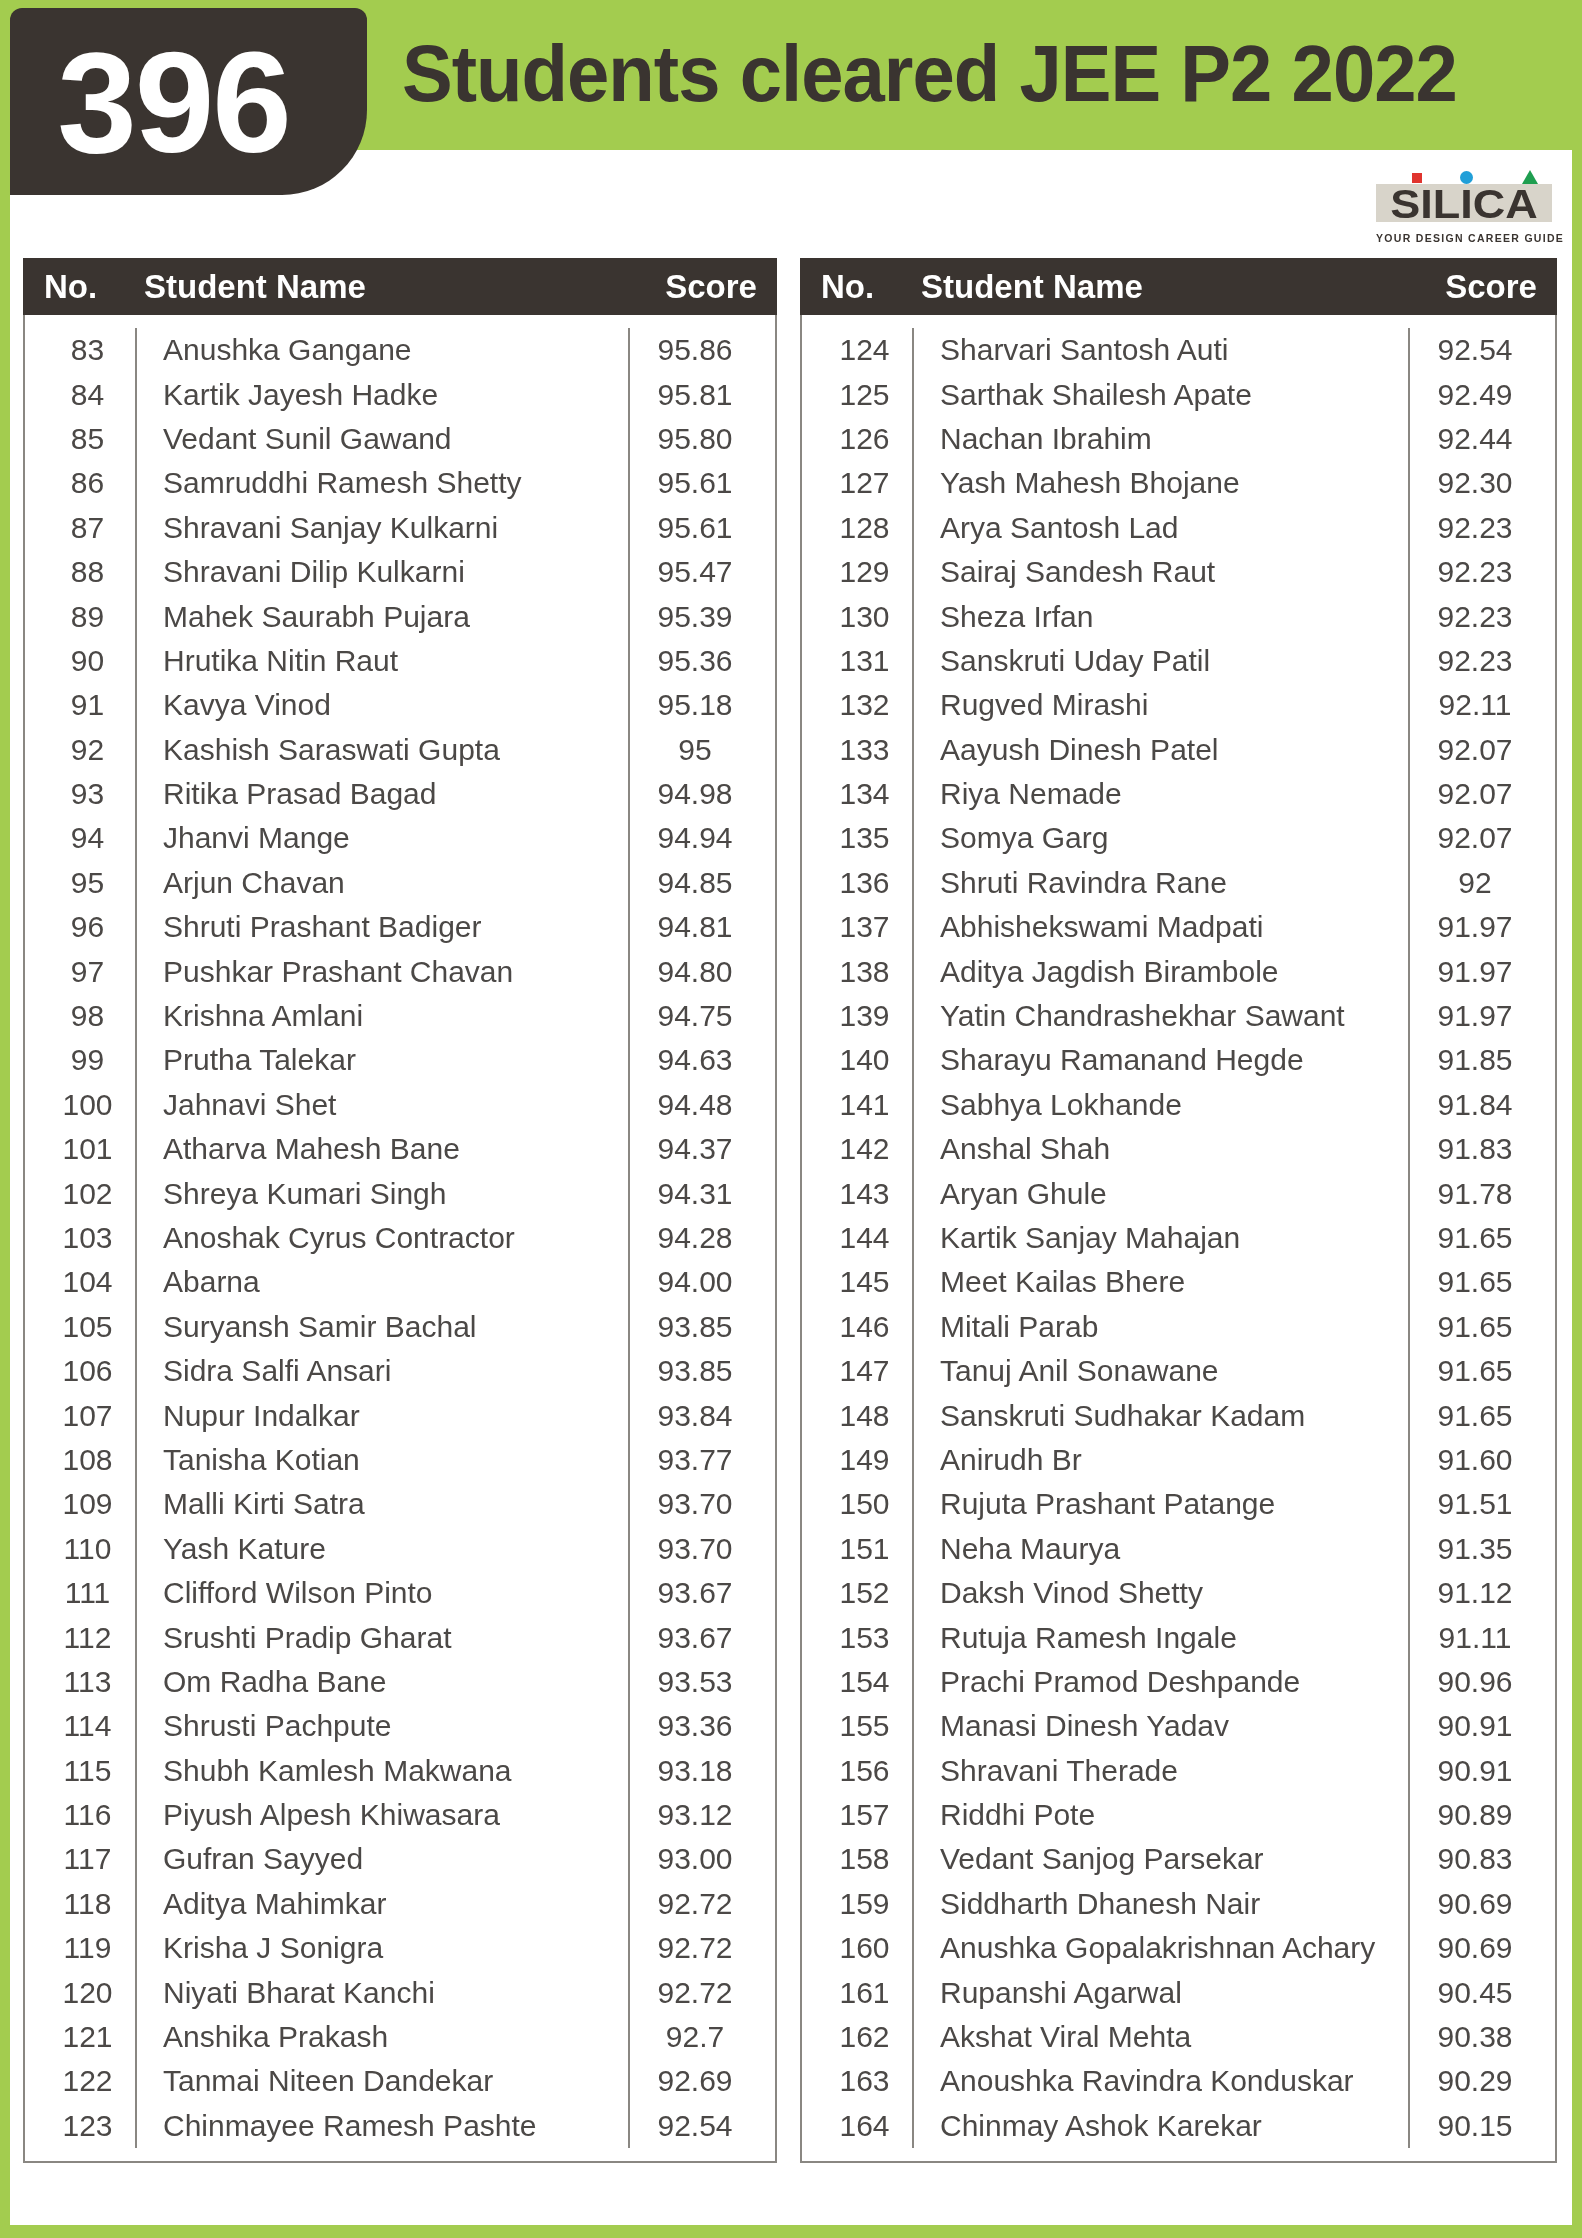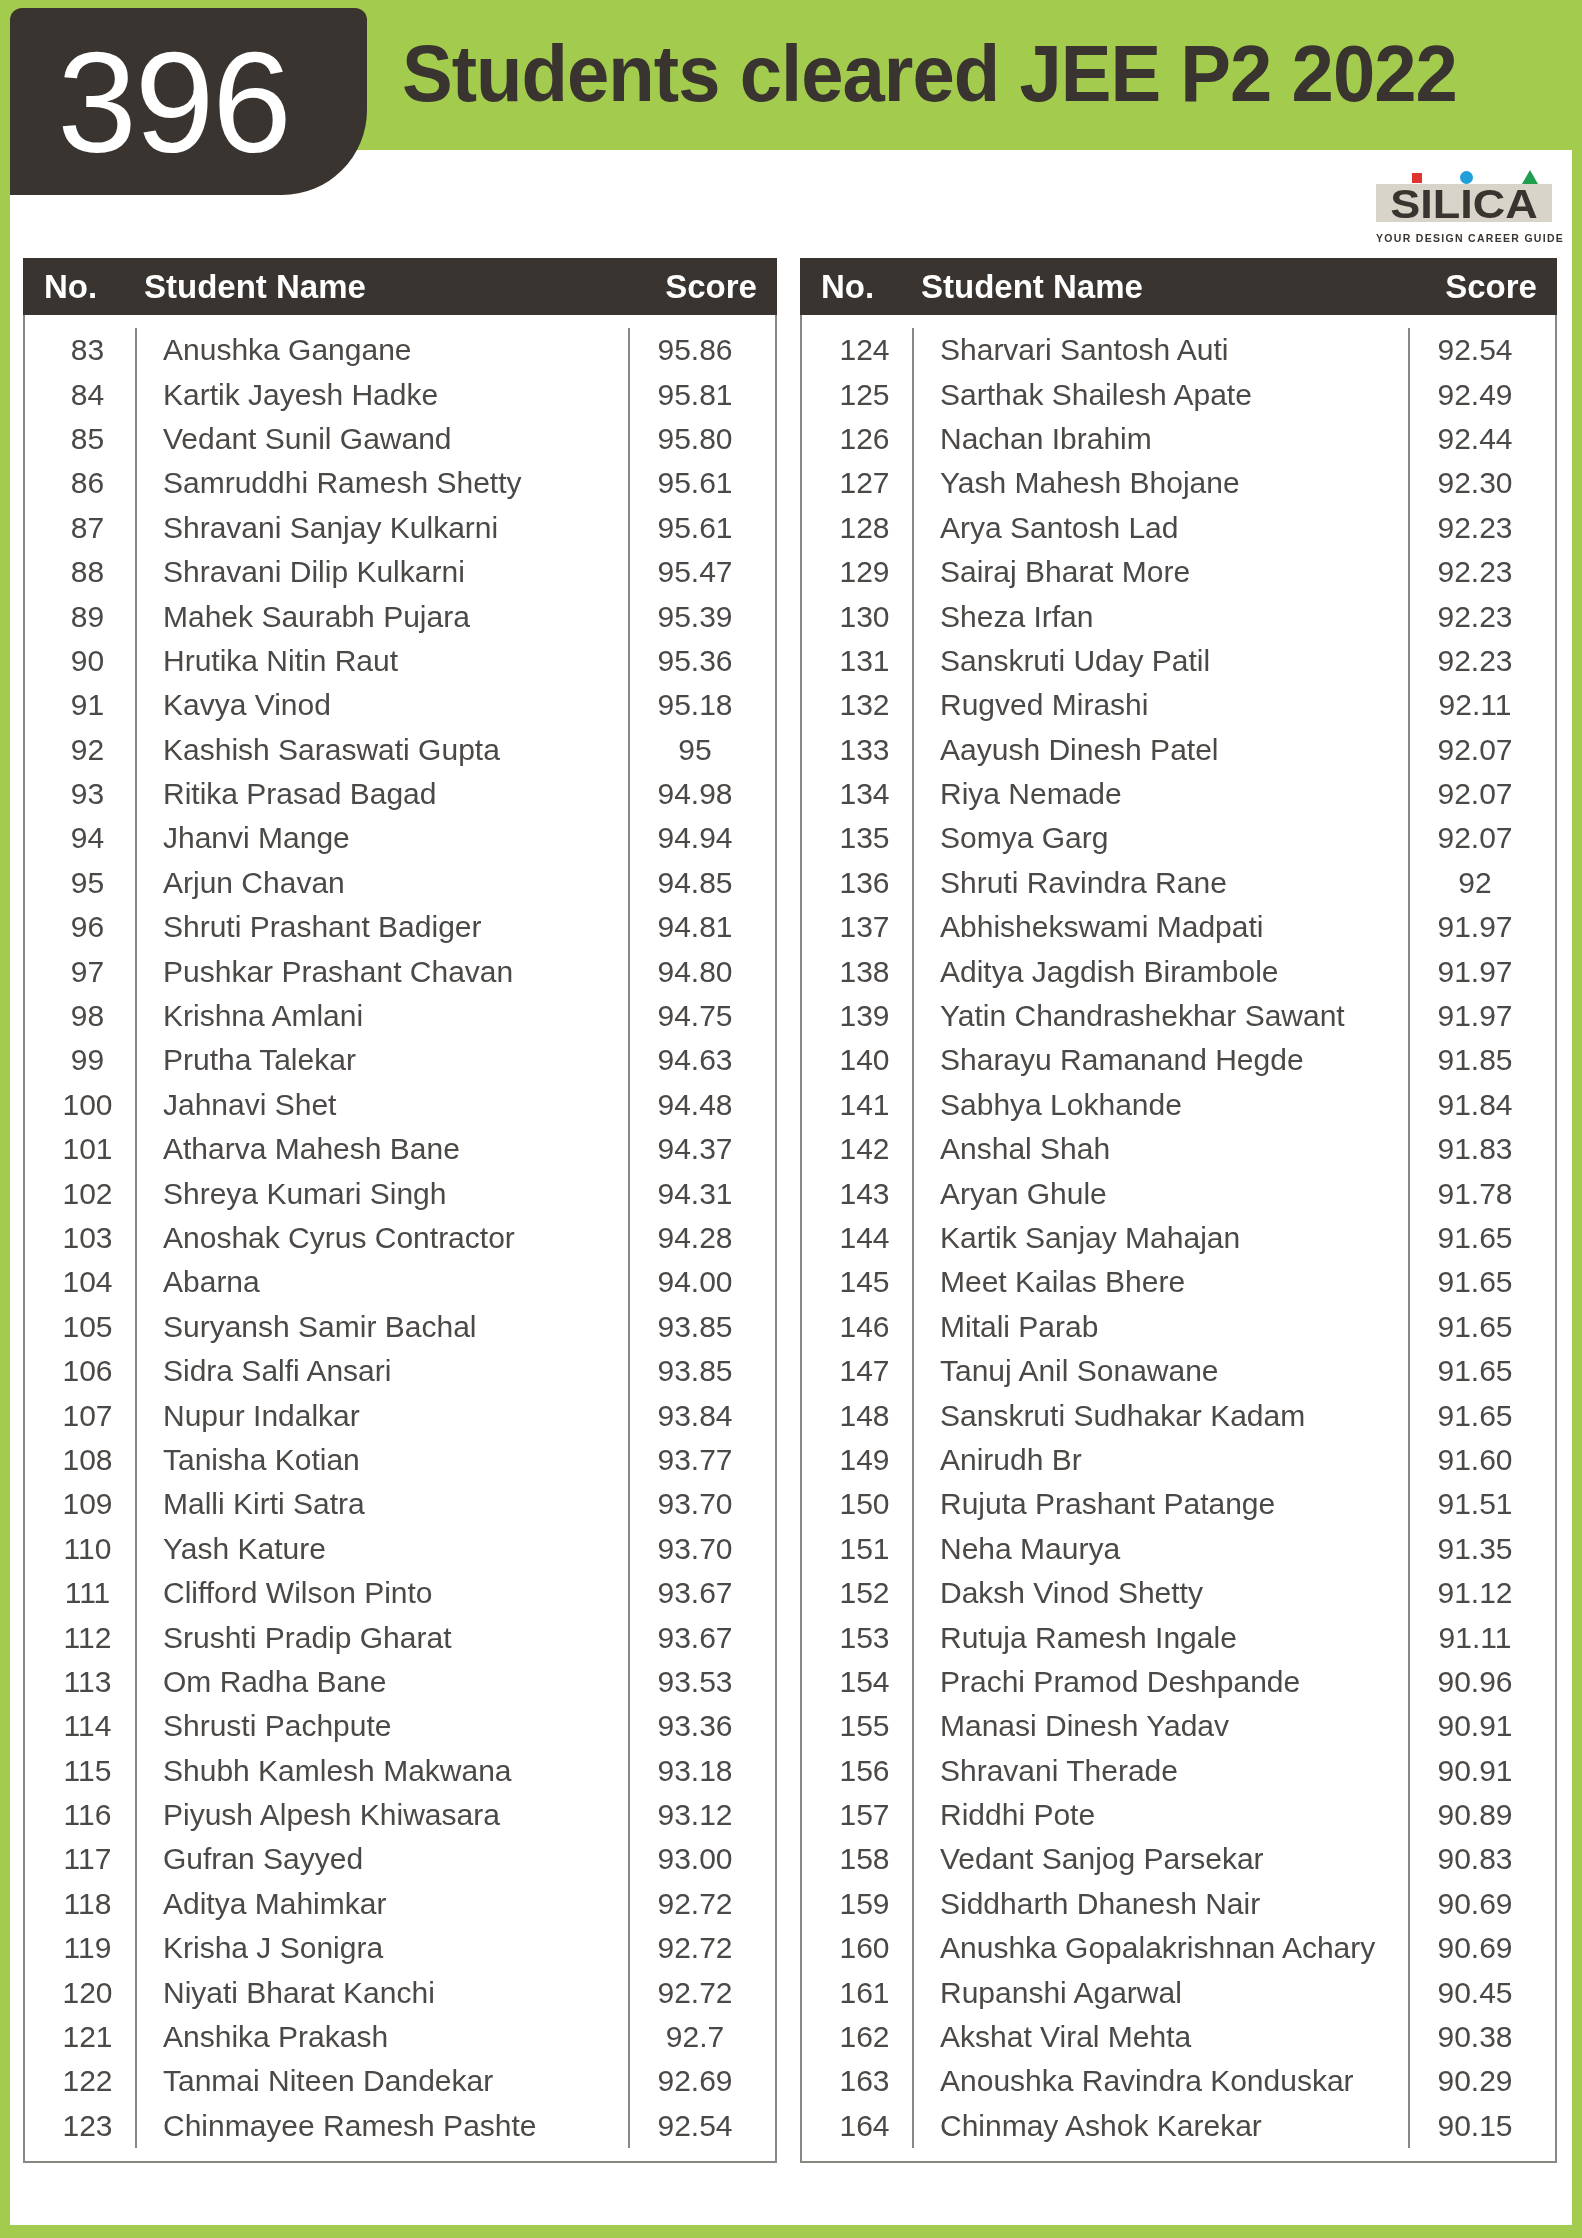--- a/index.html
+++ b/index.html
@@ -12,21 +12,21 @@
     position:relative; width:1582px; height:2238px; background:#fff;
     border-left:10px solid var(--green); border-right:10px solid var(--green);
     border-bottom:13px solid var(--green); box-sizing:border-box; overflow:hidden;
   }
   .top-band{position:absolute;left:-10px;top:0;width:1582px;height:150px;background:var(--green);}
   .count-badge{
     position:absolute;left:0;top:8px;width:357px;height:187px;background:var(--dark);
     border-radius:12px 12px 85px 0; display:flex;align-items:center;justify-content:center;
     padding:0 30px 22px 0; box-sizing:border-box;
   }
-  .count-number{color:#fff;font-size:143px;font-weight:400;letter-spacing:-2px;line-height:1;margin-top:24px;}
+  .count-number{color:#fff;font-size:143px;font-weight:700;letter-spacing:-2px;line-height:1;margin-top:24px;}
   .page-title{
     position:absolute;left:392px;top:26px;color:var(--dark);
     font-size:80px;font-weight:800;letter-spacing:-1px;line-height:1.2;white-space:nowrap;
     transform:scaleX(0.95);transform-origin:left center;
   }
   
   .logo{position:absolute;right:20px;top:168px;width:176px;}
   .logo-shapes{position:relative;height:16px;}
   .logo-square{position:absolute;left:36px;bottom:1px;width:10px;height:10px;background:var(--red);}
   .logo-circle{position:absolute;left:84px;bottom:0;width:13px;height:13px;border-radius:50%;background:var(--blue);}
@@ -325,21 +325,21 @@
           <div class="cell col-name">Yash Mahesh Bhojane</div>
           <div class="cell col-score">92.30</div>
         </div>
         <div class="trow">
           <div class="cell col-no">128</div>
           <div class="cell col-name">Arya Santosh Lad</div>
           <div class="cell col-score">92.23</div>
         </div>
         <div class="trow">
           <div class="cell col-no">129</div>
-          <div class="cell col-name">Sairaj Bharat More</div>
+          <div class="cell col-name">Sairaj Sandesh Raut</div>
           <div class="cell col-score">92.23</div>
         </div>
         <div class="trow">
           <div class="cell col-no">130</div>
           <div class="cell col-name">Sheza Irfan</div>
           <div class="cell col-score">92.23</div>
         </div>
         <div class="trow">
           <div class="cell col-no">131</div>
           <div class="cell col-name">Sanskruti Uday Patil</div>

